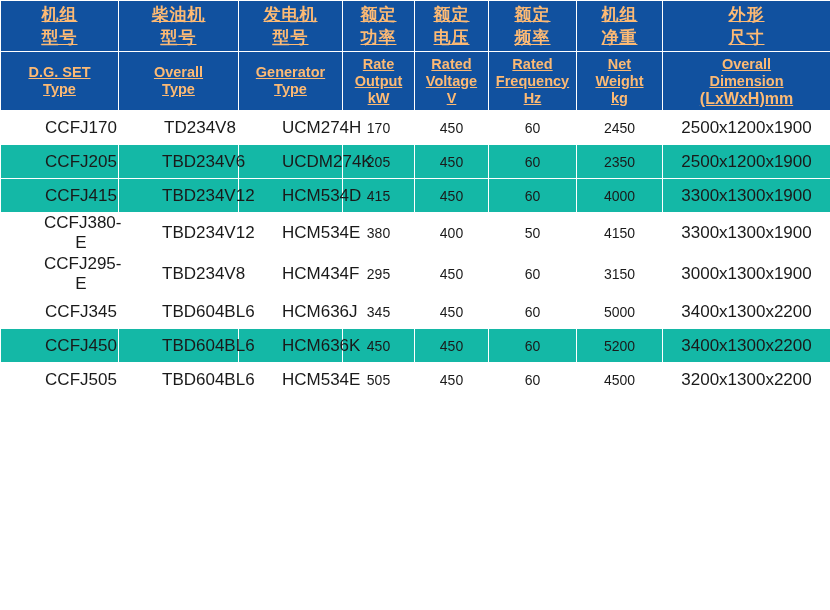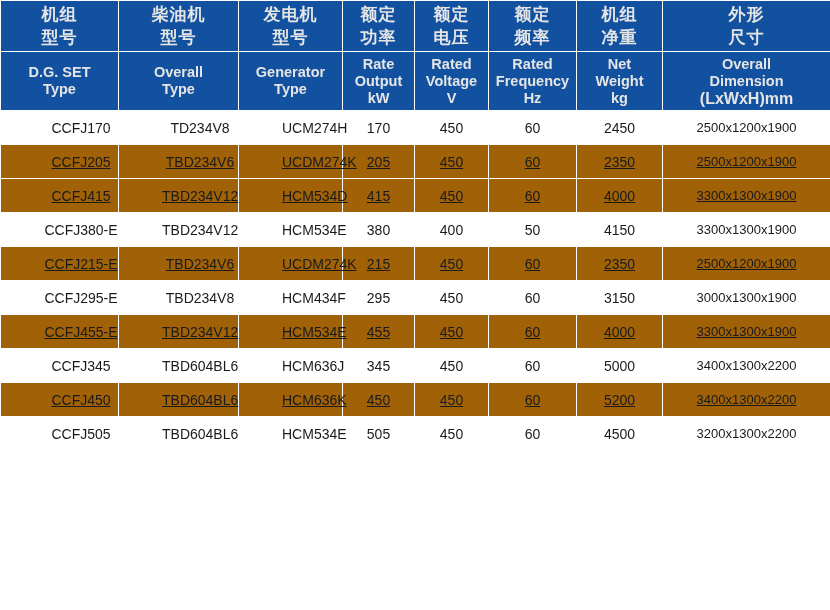--- a/index.html
+++ b/index.html
@@ -30,22 +30,23 @@
   .spec-table th,
   .spec-table td {
     border: 1px solid #ffffff;
     text-align: center;
     vertical-align: middle;
     padding: 0;
   }
 
   thead th {
     background: #11519f;
-    color: #e5e5e5;
+    color: #fdba74;
     font-weight: bold;
+    text-decoration: underline;
   }
   thead tr.cn-row th {
     height: 50px;
     font-size: 17px;
     line-height: 23px;
     letter-spacing: 1px;
   }
   thead tr.en-row th {
     height: 58px;
     font-size: 14.5px;
@@ -57,28 +58,27 @@
   }
 
   tbody td {
     height: 33px;
     font-size: 14px;
     color: #1a1a1a;
     background: #ffffff;
     border-color: #ffffff;
   }
   tbody tr.alt td {
-    background: #a16207;
-    text-decoration: underline;
+    background: #14b8a6;
   }
   tbody td.dim {
-    font-size: 13px;
+    font-size: 17px;
   }
   tbody td.model {
-    font-size: 14px;
+    font-size: 17px;
     padding-left: 43px;
   }
   .hdr-line { display: block; }
 </style>
 </head>
 <body>
 
 <table class="spec-table">
   <colgroup>
     <col class="c0">
@@ -199,50 +199,30 @@
       <tr>
         <td class="model">CCFJ380-E</td>
         <td class="model">TBD234V12</td>
         <td class="model">HCM534E</td>
         <td>380</td>
         <td>400</td>
         <td>50</td>
         <td>4150</td>
         <td class="dim">3300x1300x1900</td>
       </tr>
-      <tr class="alt">
-        <td class="model">CCFJ215-E</td>
-        <td class="model">TBD234V6</td>
-        <td class="model">UCDM274K</td>
-        <td>215</td>
-        <td>450</td>
-        <td>60</td>
-        <td>2350</td>
-        <td class="dim">2500x1200x1900</td>
-      </tr>
       <tr>
         <td class="model">CCFJ295-E</td>
         <td class="model">TBD234V8</td>
         <td class="model">HCM434F</td>
         <td>295</td>
         <td>450</td>
         <td>60</td>
         <td>3150</td>
         <td class="dim">3000x1300x1900</td>
       </tr>
-      <tr class="alt">
-        <td class="model">CCFJ455-E</td>
-        <td class="model">TBD234V12</td>
-        <td class="model">HCM534E</td>
-        <td>455</td>
-        <td>450</td>
-        <td>60</td>
-        <td>4000</td>
-        <td class="dim">3300x1300x1900</td>
-      </tr>
       <tr>
         <td class="model">CCFJ345</td>
         <td class="model">TBD604BL6</td>
         <td class="model">HCM636J</td>
         <td>345</td>
         <td>450</td>
         <td>60</td>
         <td>5000</td>
         <td class="dim">3400x1300x2200</td>
       </tr>

